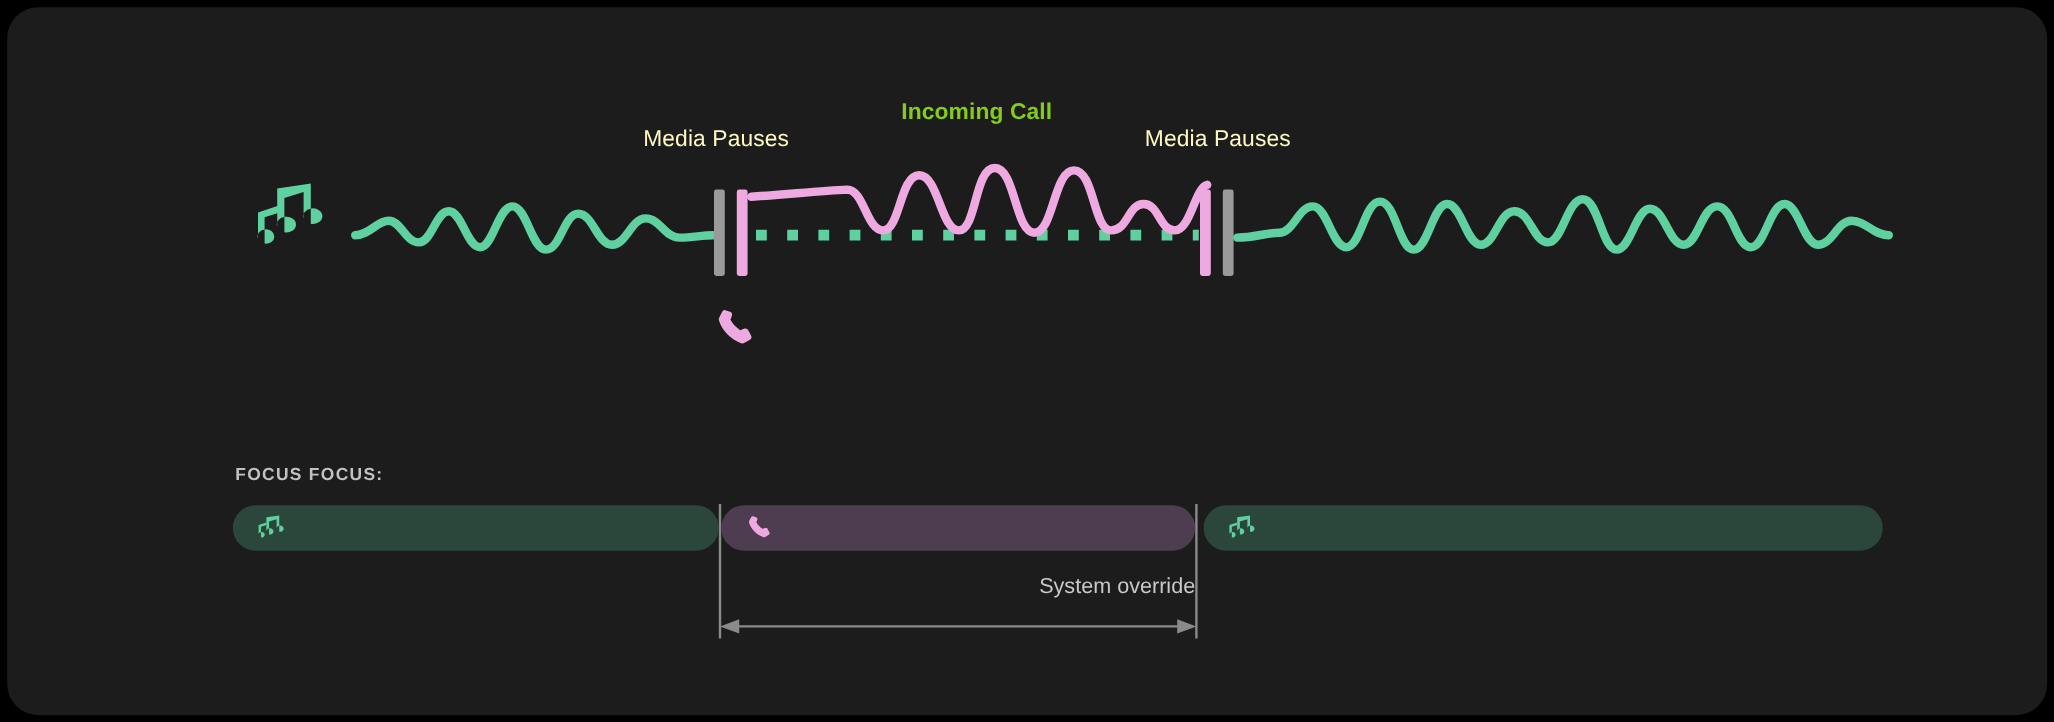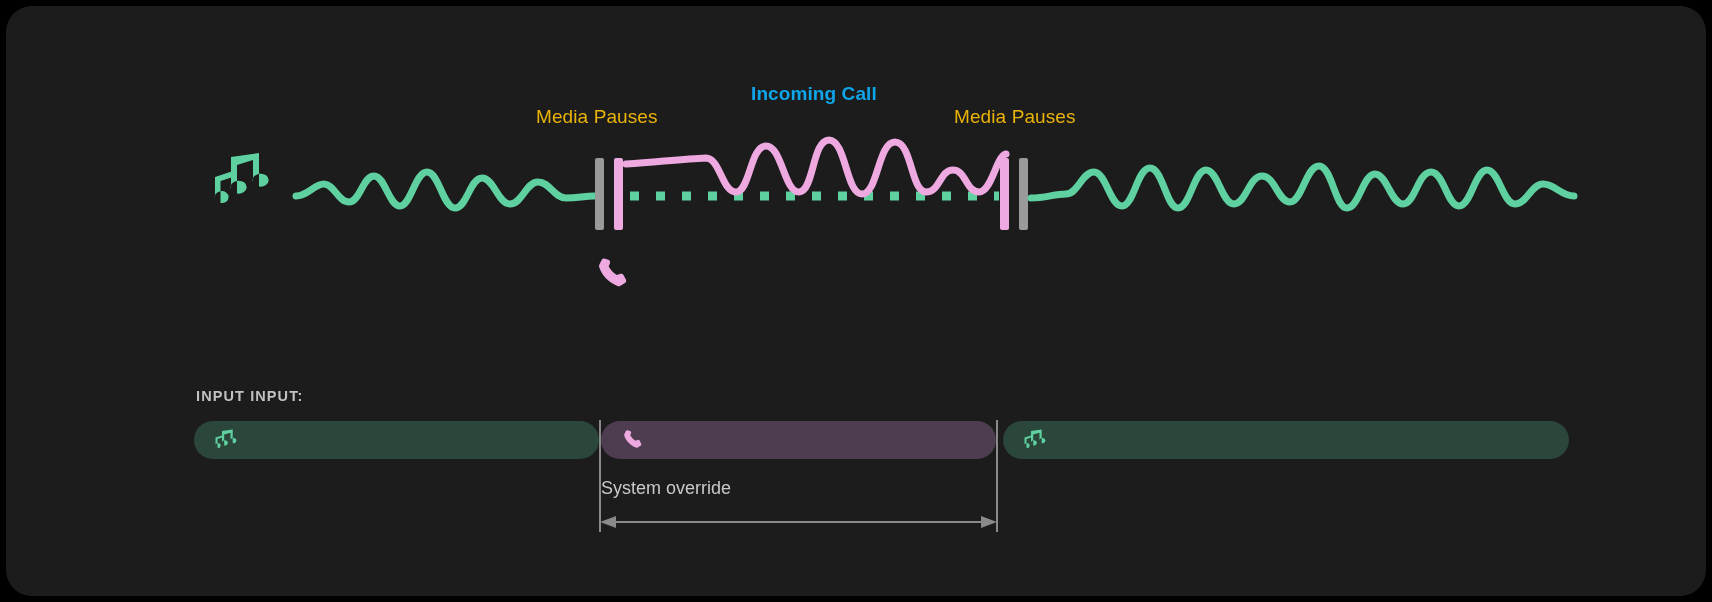--- a/index.html
+++ b/index.html
@@ -35,30 +35,30 @@
   }
   .tl-svg {
     position: absolute;
     left: 0;
     top: 0;
   }
 
   .label {
     position: absolute;
     font-size: 19px;
-    color: #eab308;
+    color: #fef9c3;
     white-space: nowrap;
     letter-spacing: .1px;
   }
   .label-pause  { left: 530px;  top: 100px; }
   .label-resume { left: 948px;  top: 100px; }
   .label-call {
     left: 745px;
     top: 77px;
-    color: #0ea5e9;
+    color: #84cc16;
     font-weight: bold;
     font-size: 19px;
   }
 
   .music-icon-main {
     position: absolute;
     left: 205px;
     top: 143px;
     width: 70px;
     height: 62px;
@@ -119,21 +119,21 @@
     transform: translateY(-50%);
     width: 24px;
     height: 24px;
   }
 
   .override-label {
     position: absolute;
     left: 595px;
     top: 142px;
     width: 395px;
-    text-align: left;
+    text-align: right;
     font-size: 18px;
     color: #c9c9c9;
   }
 
   .measure-svg {
     position: absolute;
     left: 0;
     top: 0;
   }
 </style>
@@ -203,21 +203,21 @@
 
     <div class="label label-pause">Media Pauses</div>
 
     <div class="label label-call">Incoming Call</div>
 
     <div class="label label-resume">Media Pauses</div>
   </div>
 
   <div class="focus-section">
 
-    <div class="focus-title">INPUT INPUT:</div>
+    <div class="focus-title">FOCUS FOCUS:</div>
 
     <svg class="measure-svg" width="1700" height="260" viewBox="0 0 1700 260">
       <line x1="594" y1="84" x2="594" y2="196" stroke="#8a8a8a" stroke-width="2"></line>
       <line x1="991" y1="84" x2="991" y2="196" stroke="#8a8a8a" stroke-width="2"></line>
       <line x1="601" y1="186" x2="984" y2="186" stroke="#8a8a8a" stroke-width="2"></line>
       <polygon points="594,186 610,180 610,192" fill="#8a8a8a"></polygon>
       <polygon points="991,186 975,180 975,192" fill="#8a8a8a"></polygon>
     </svg>
 
     <div class="bar bar-media-a">

